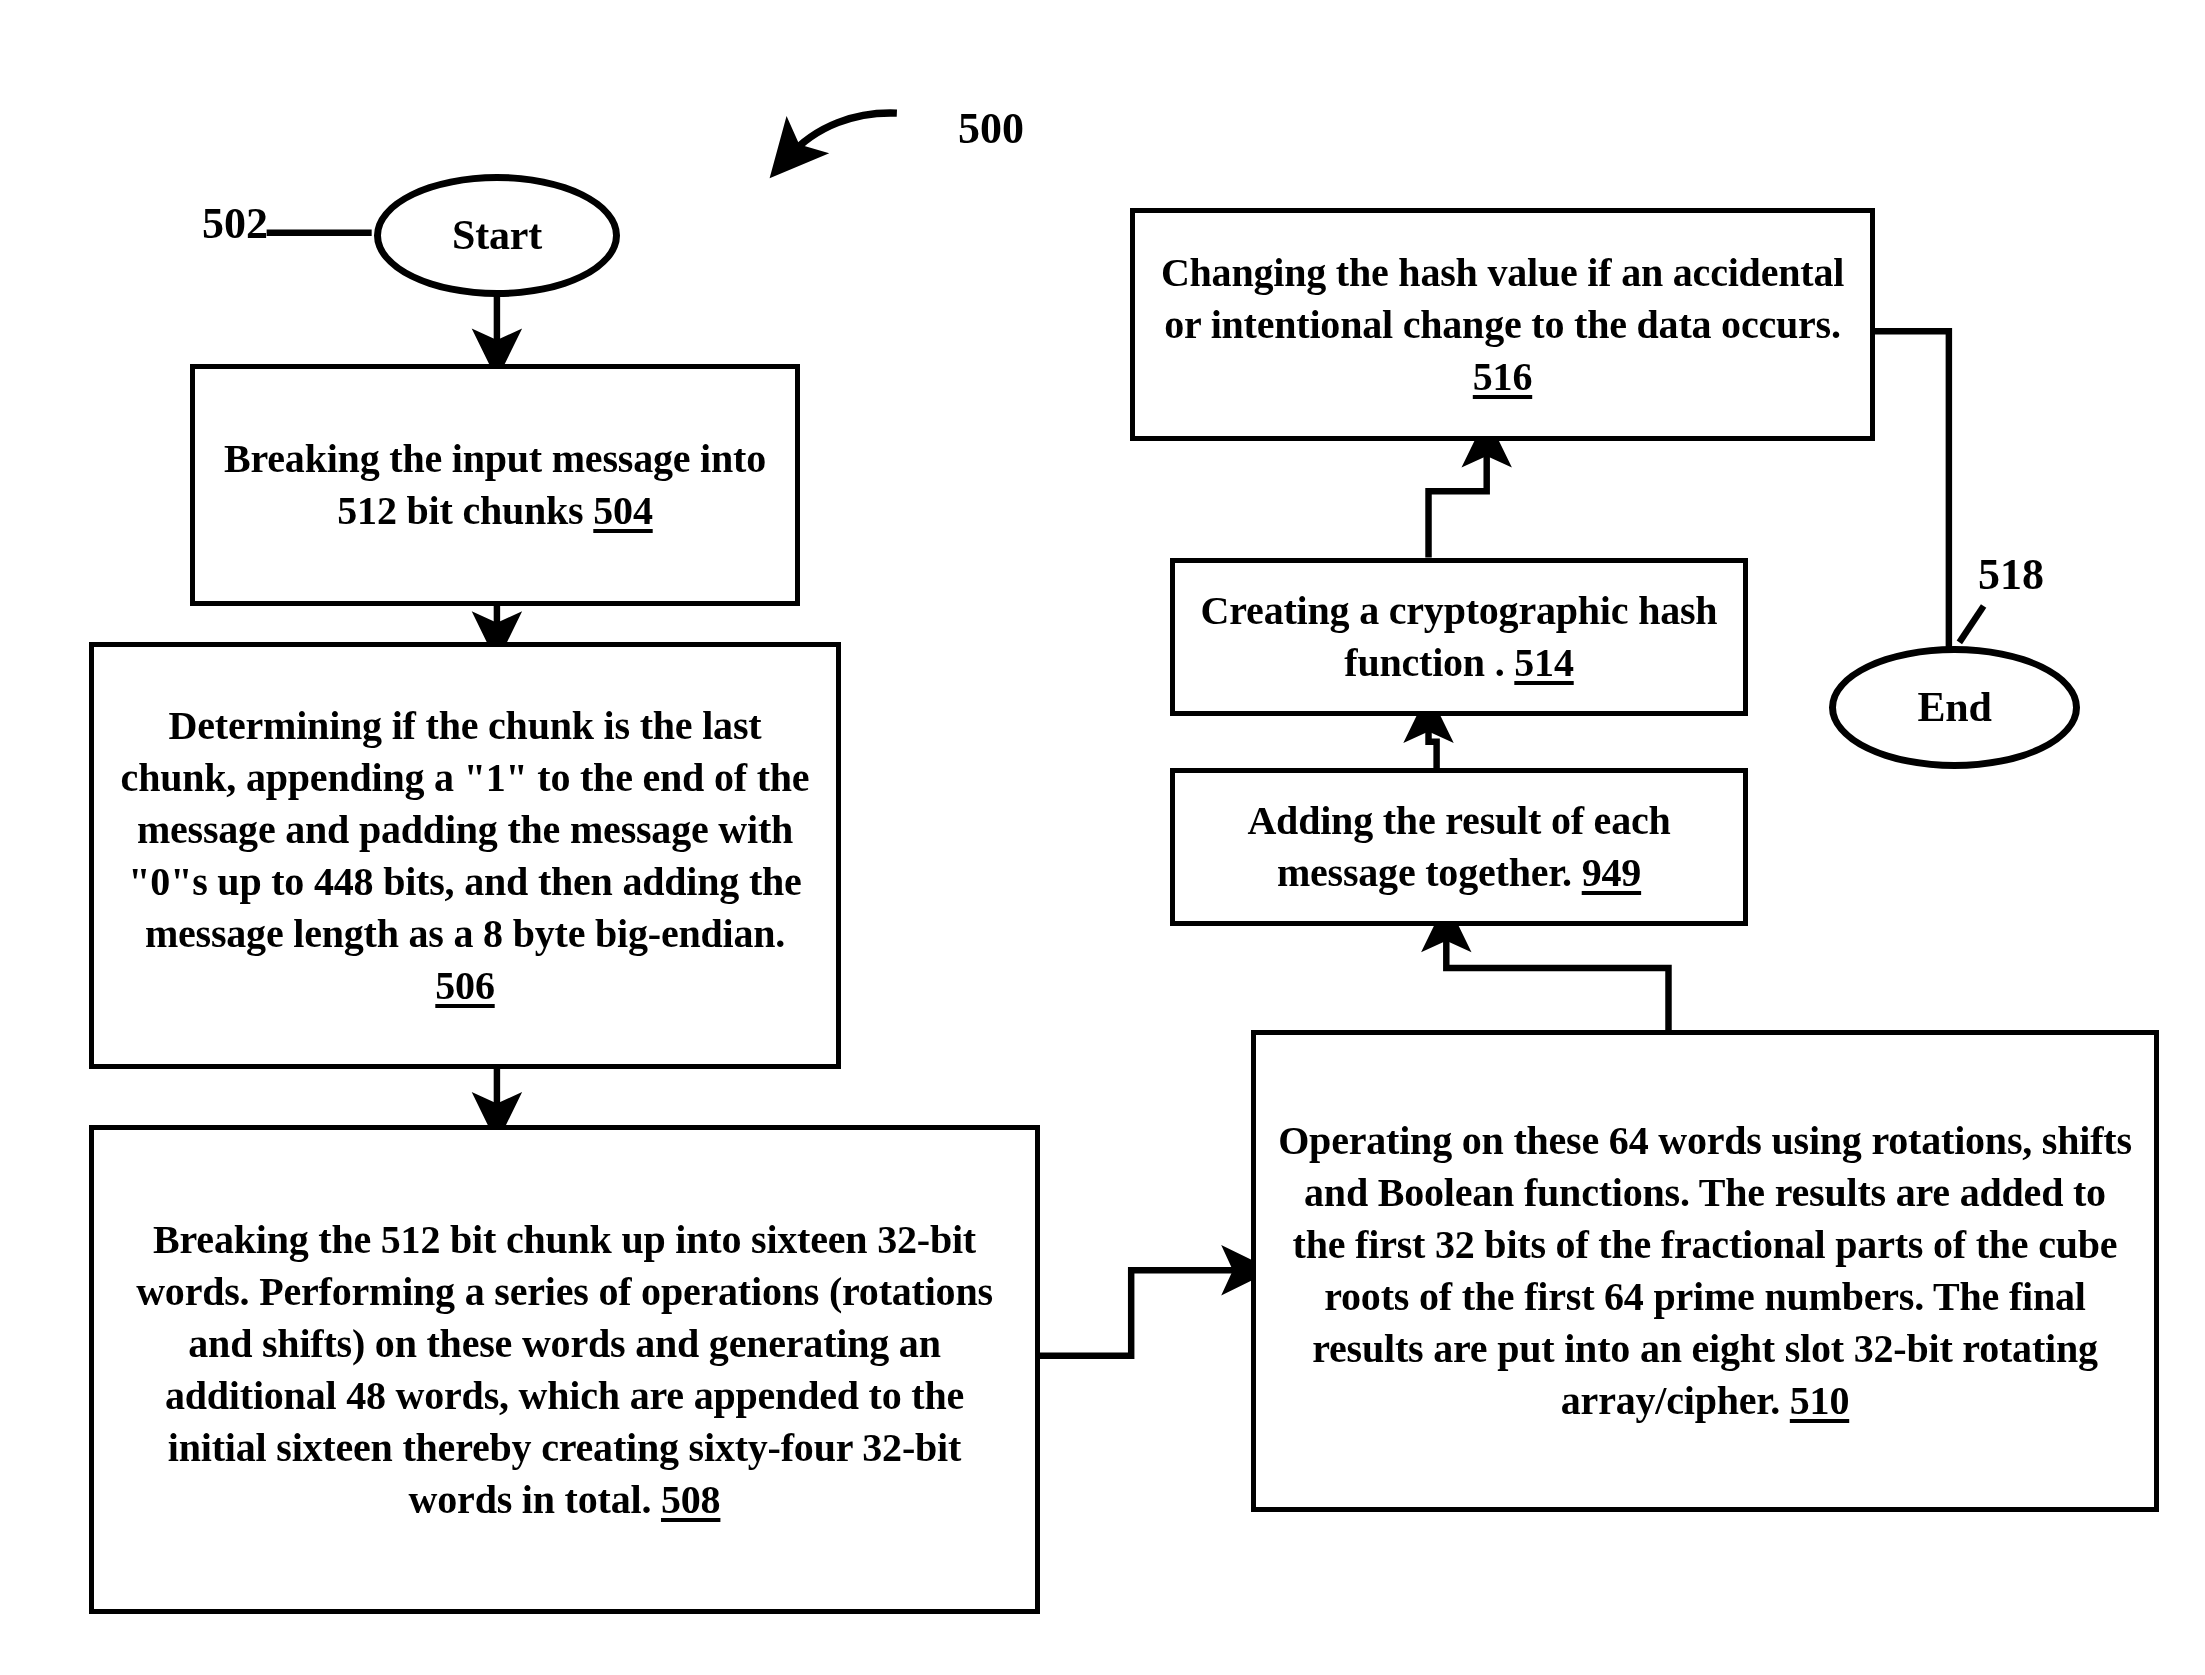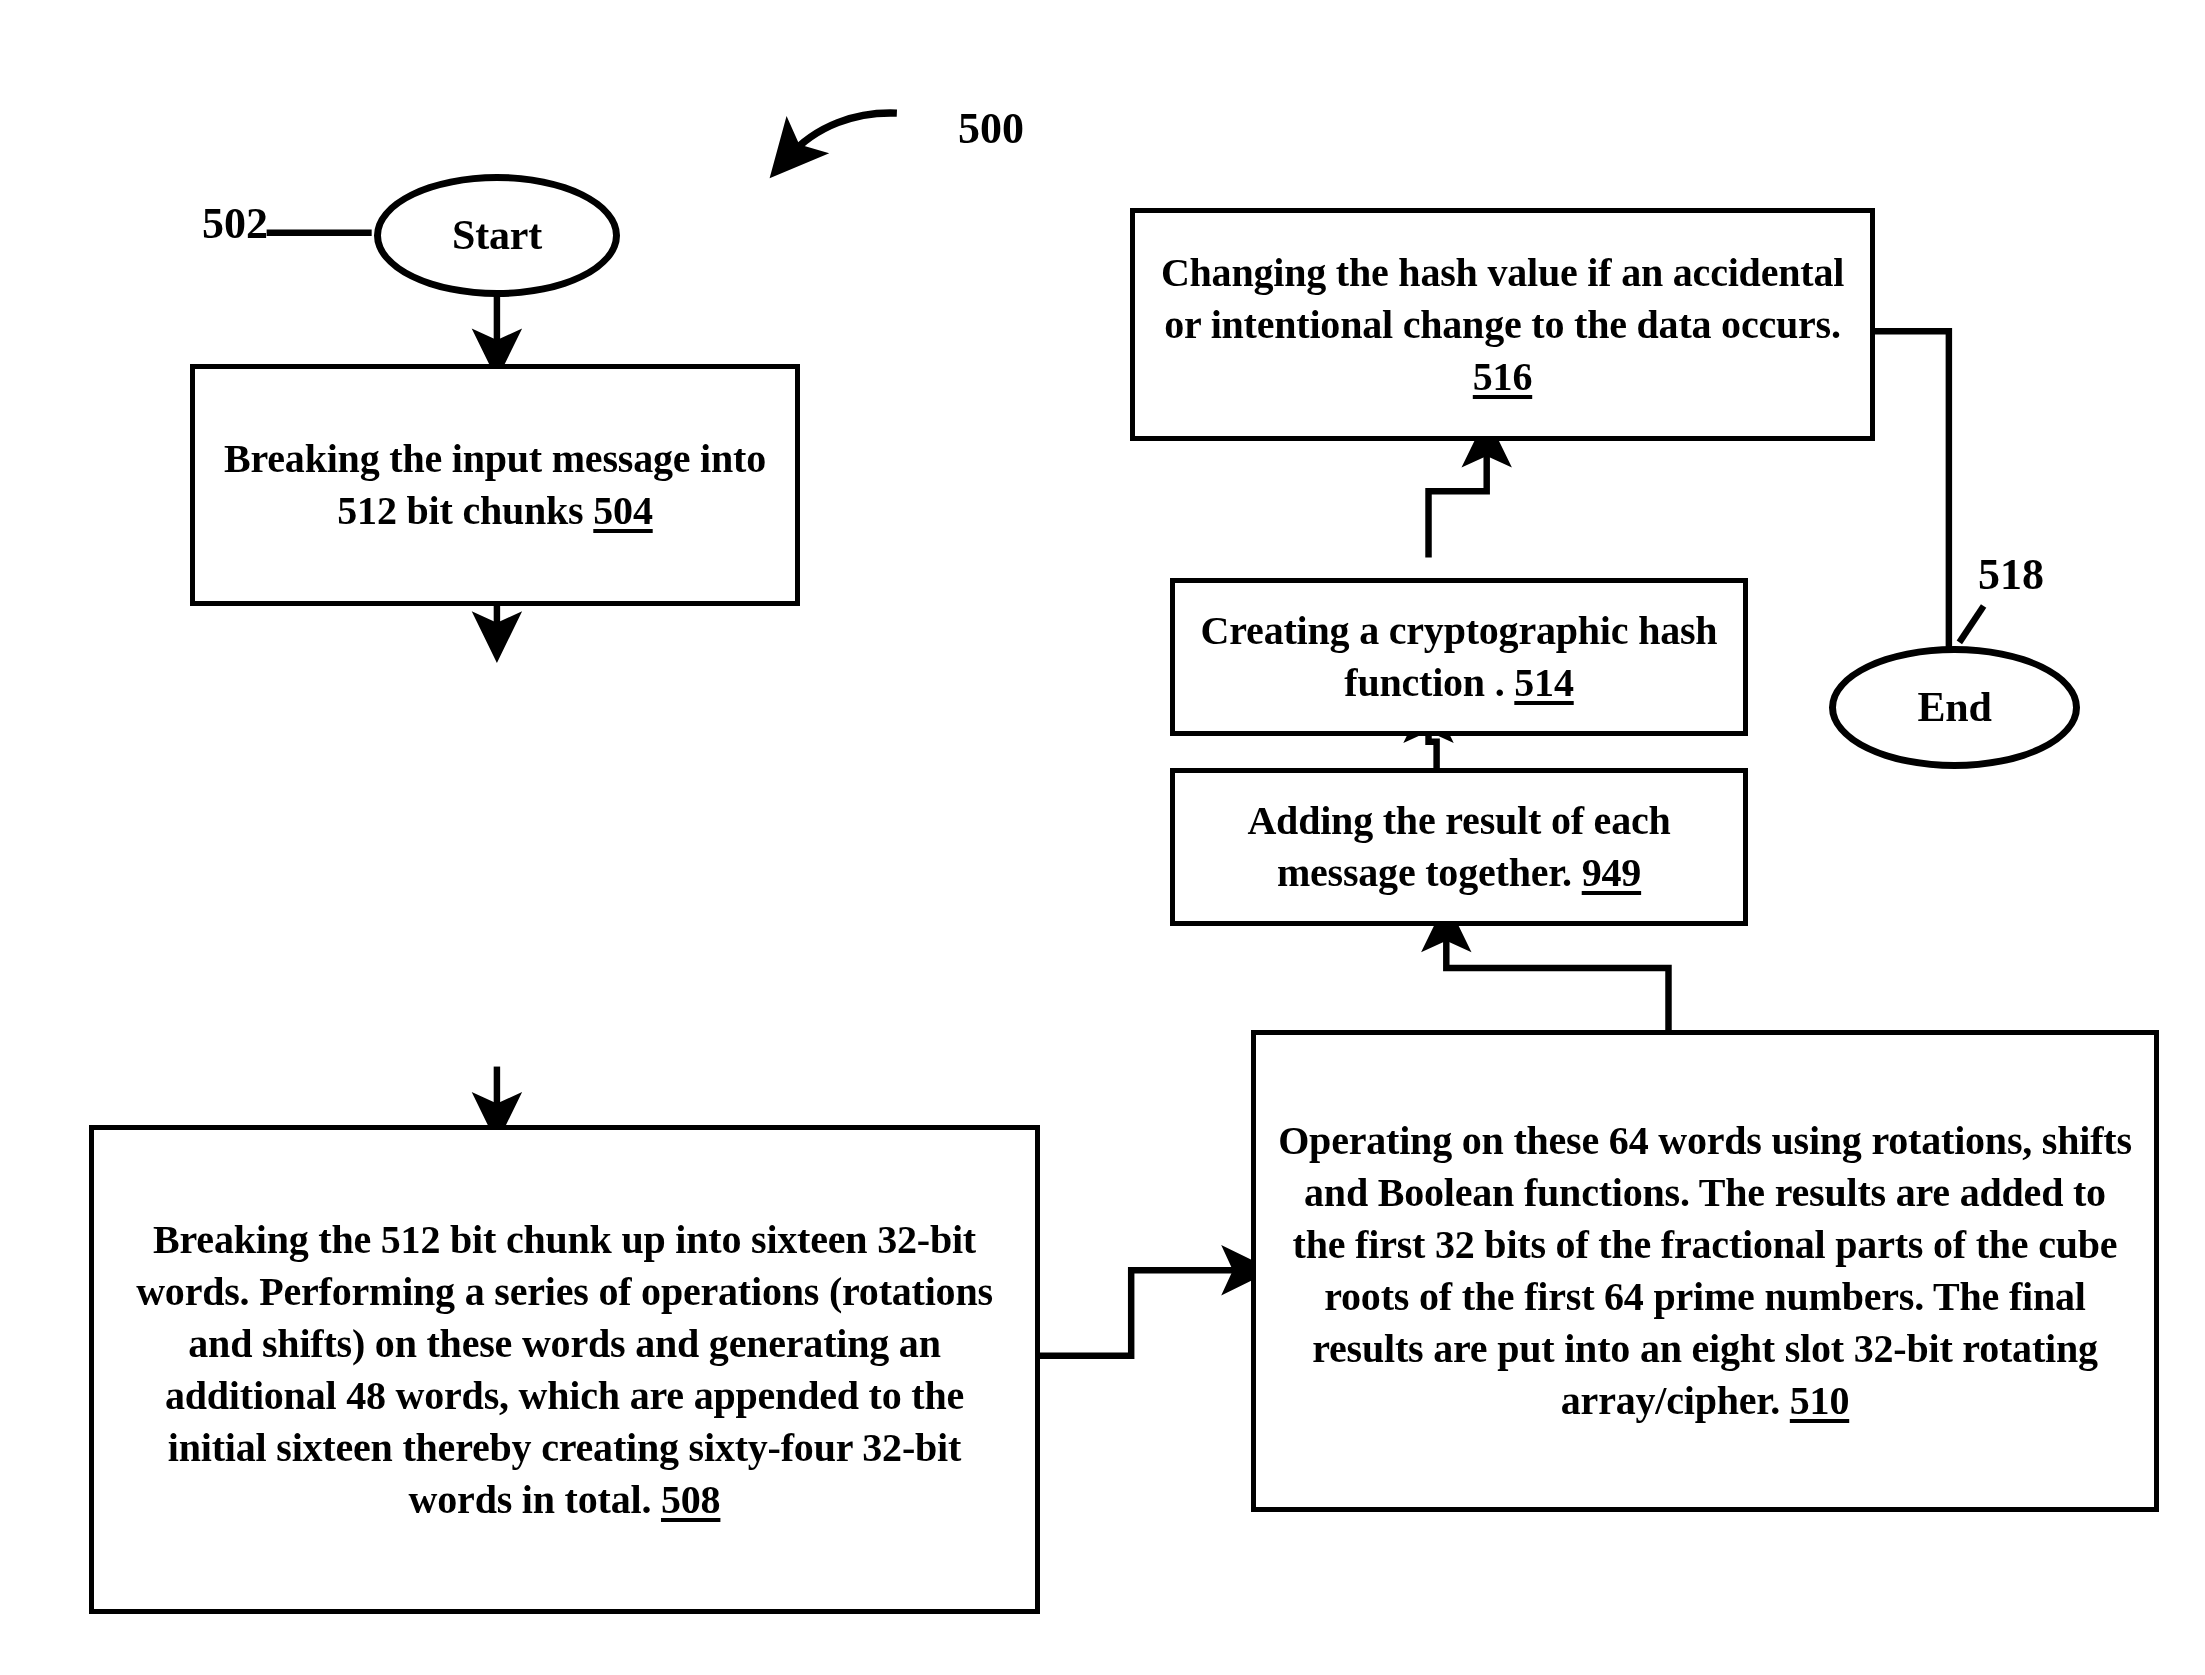--- a/index.html
+++ b/index.html
@@ -114,34 +114,37 @@
   <div class="reflabel" id="lbl-518">518</div>
 
   <div class="node term" style="left:374px; top:174px; width:246px; height:123px;">
     <span class="txt">Start</span>
   </div>
 
   <div class="node proc" style="left:190px; top:364px; width:610px; height:242px;">
     <span class="txt"><span>Breaking the input message into 512 bit chunks </span><span class="ref">504</span></span>
   </div>
 
+  <div class="node proc" style="left:89px; top:642px; width:752px; height:427px;">
+    <span class="txt"><span>Determining if the chunk is the last chunk, appending a "1" to the end of the message and padding the message with "0"s up to 448 bits, and then adding the message length as a 8 byte big-endian.  </span><span class="ref">506</span></span>
+  </div>
 
   <div class="node proc" style="left:89px; top:1125px; width:951px; height:489px;">
     <span class="txt"><span>Breaking the 512 bit chunk up into sixteen 32-bit words.  Performing a series of operations (rotations and shifts) on these words and generating an additional 48 words, which are appended to the initial sixteen thereby creating sixty-four 32-bit words in total.  </span><span class="ref">508</span></span>
   </div>
 
   <div class="node proc" style="left:1251px; top:1030px; width:908px; height:482px;">
     <span class="txt"><span>Operating on these 64 words using rotations, shifts and Boolean functions.  The results are added to the first 32 bits of the fractional parts of the cube roots of the first 64 prime numbers.  The final results are put into an eight slot 32-bit rotating array/cipher.  </span><span class="ref">510</span></span>
   </div>
 
   <div class="node proc" style="left:1170px; top:768px; width:578px; height:158px;">
     <span class="txt"><span>Adding the result of each message together.  </span><span class="ref">949</span></span>
   </div>
 
-  <div class="node proc" style="left:1170px; top:558px; width:578px; height:158px;margin-top:20px;">
+  <div class="node proc" style="left:1170px; top:558px; width:578px; height:158px;">
     <span class="txt"><span>Creating a cryptographic hash function . </span><span class="ref">514</span></span>
   </div>
 
   <div class="node proc" style="left:1130px; top:208px; width:745px; height:233px;">
     <span class="txt"><span>Changing the hash value if an accidental or intentional change to the data occurs.  </span><span class="ref">516</span></span>
   </div>
 
   <div class="node term" style="left:1829px; top:646px; width:251px; height:123px;">
     <span class="txt">End</span>
   </div>

